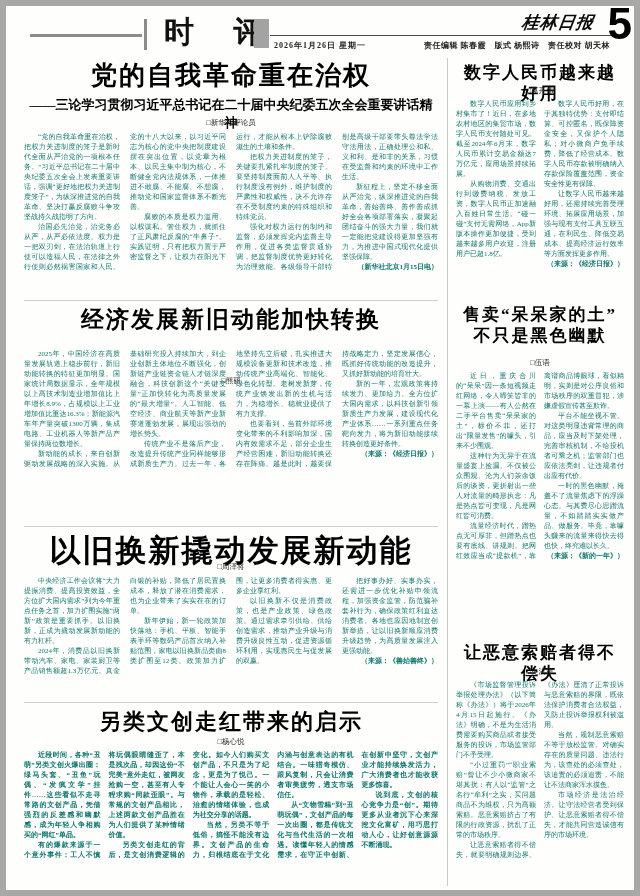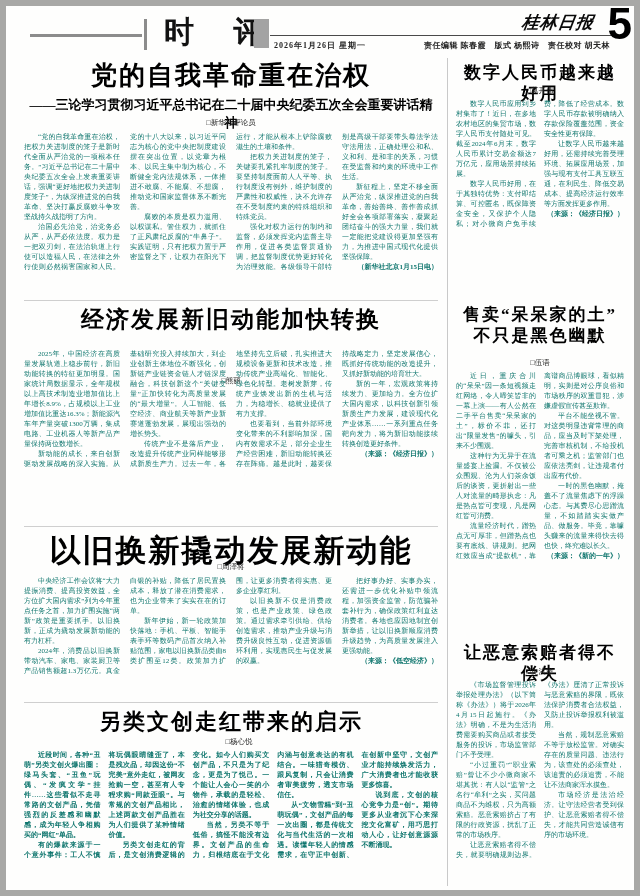--- a/index.html
+++ b/index.html
@@ -56,21 +56,21 @@
   .a1-sub{left:18px;width:414px;top:90px;font-size:13px;}
   .a1-by{left:18px;width:414px;top:112px;}
   .a1-body{left:18px;width:414px;top:126px;height:162px;column-count:4;}
   .a2-head{left:18px;width:414px;top:300px;font-size:23px;}
   .a2-by{left:18px;width:414px;top:330px;margin-top:40px;}
   .a2-body{left:18px;width:414px;top:343px;height:171px;column-count:4;}
   .a3-head{left:18px;width:414px;top:526px;font-size:31px;}
   .a3-by{left:18px;width:414px;top:556px;}
   .a3-body{left:18px;width:414px;top:570px;height:122px;column-count:4;}
   .a4-head{left:18px;width:414px;top:702px;font-size:22px;}
-  .a4-by{left:26px;width:414px;top:731px;}
+  .a4-by{left:18px;width:414px;top:731px;}
   .a4-body{left:18px;width:414px;top:744px;height:130px;column-count:5;column-gap:8px;font-weight:bold;}
   
   .b1-head{left:450px;width:168px;top:56px;font-size:17px;}
   .b1-by{left:450px;width:168px;top:80px;}
   .b1-body{left:450px;width:168px;top:93px;height:196px;column-count:2;column-gap:8px;}
   .b2-head{left:450px;width:168px;top:298px;font-size:17px;}
   .b2-by{left:450px;width:168px;top:352px;}
   .b2-body{left:450px;width:168px;top:365px;height:260px;column-count:2;column-gap:8px;}
   .b3-head{left:450px;width:168px;top:636px;font-size:17px;}
   .b3-by{left:450px;width:168px;top:661px;}
@@ -126,21 +126,21 @@
 
   <div>
     <div class="abs headline a3-head">以旧换新撬动发展新动能</div>
     <div class="abs byline a3-by">□周泽将</div>
     <div class="abs cols a3-body">
         <p>中央经济工作会议将“大力提振消费、提高投资效益，全方位扩大国内需求”列为今年重点任务之首，加力扩围实施“两新”政策是重要抓手。以旧换新，正成为撬动发展新动能的有力杠杆。</p>
         <p>2024年，消费品以旧换新带动汽车、家电、家装厨卫等产品销售额超1.3万亿元。真金白银的补贴，降低了居民置换成本，释放了潜在消费需求，也为企业带来了实实在在的订单。</p>
         <p>新年伊始，新一轮政策加快落地：手机、平板、智能手表手环等数码产品首次纳入补贴范围，家电以旧换新品类由8类扩围至12类。政策加力扩围，让更多消费者得实惠、更多企业享红利。</p>
         <p>以旧换新不仅是消费政策，也是产业政策、绿色政策。通过需求牵引供给、供给创造需求，推动产业升级与消费升级良性互动，促进资源循环利用，实现惠民生与促发展的双赢。</p>
         <p>把好事办好、实事办实，还需进一步优化补贴申领流程，加强资金监管，防范骗补套补行为，确保政策红利直达消费者。各地也应因地制宜创新举措，让以旧换新顺应消费升级趋势，为高质量发展注入更强动能。</p>
-        <p class="src">（来源：《低空经济》）</p>
+        <p class="src">（来源：《善始善终》）</p>
       </div>
   </div>
 
   <div>
     <div class="abs headline a4-head">另类文创走红带来的启示</div>
     <div class="abs byline a4-by">□杨心悦</div>
     <div class="abs cols a4-body">
         <p>近段时间，各种“丑萌”另类文创火爆出圈：绿马头套、“丑鱼”玩偶、“发疯文学”挂件……这些看似不走寻常路的文创产品，凭借强烈的反差感和幽默感，成为年轻人争相购买的“网红”单品。</p>
         <p>有的爆款来源于一个意外事件：工人不慎将玩偶眼睛缝歪了，本是残次品，却因这份“不完美”意外走红，被网友抢购一空，甚至有人专程求购“同款歪眼”。与常规的文创产品相比，上述两款文创产品胜在为人们提供了某种情绪价值。</p>
         <p>另类文创走红的背后，是文创消费逻辑的变化。如今人们购买文创产品，不只是为了纪念，更是为了悦己。一个能让人会心一笑的小物件，承载的是轻松、治愈的情绪体验，也成为社交分享的话题。</p>
@@ -148,20 +148,21 @@
         <p>从“文物雪糕”到“丑萌玩偶”，文创产品的每一次出圈，都是传统文化与当代生活的一次相遇。读懂年轻人的情感需求，在守正中创新、在创新中坚守，文创产业才能持续焕发活力，广大消费者也才能收获更多惊喜。</p>
         <p>说到底，文创的核心竞争力是“创”。期待更多从业者沉下心来深挖文化富矿，用巧思打动人心，让好创意源源不断涌现。</p>
       </div>
   </div>
 
   <div>
     <div class="abs headline b1-head">数字人民币越来越好用</div>
     <div class="abs byline b1-by">□莫开伟</div>
     <div class="abs cols b1-body">
         <p>数字人民币应用到乡村集市了！近日，在多地农村地区的集贸市场，数字人民币支付随处可见。截至2024年6月末，数字人民币累计交易金额达7万亿元，应用场景持续拓展。</p>
+        <p>从购物消费、交通出行到缴费纳税、发放工资，数字人民币正加速融入百姓日常生活。“碰一碰”支付无需网络，App新版本操作更加便捷，受到越来越多用户欢迎，注册用户已超1.8亿。</p>
         <p>数字人民币好用，在于其独特优势：支付即结算、可控匿名，既保障资金安全，又保护个人隐私；对小微商户免手续费，降低了经营成本。数字人民币存款被明确纳入存款保险覆盖范围，资金安全性更有保障。</p>
         <p>让数字人民币越来越好用，还需持续完善受理环境、拓展应用场景，加强与现有支付工具互联互通，在利民生、降低交易成本、提高经济运行效率等方面发挥更多作用。</p>
         <p class="src">（来源：《经济日报》）</p>
       </div>
   </div>
 
   <div>
     <div class="abs headline b2-head">售卖“呆呆家的土”
 不只是黑色幽默</div>
     <div class="abs byline b2-by">□伍语</div>

